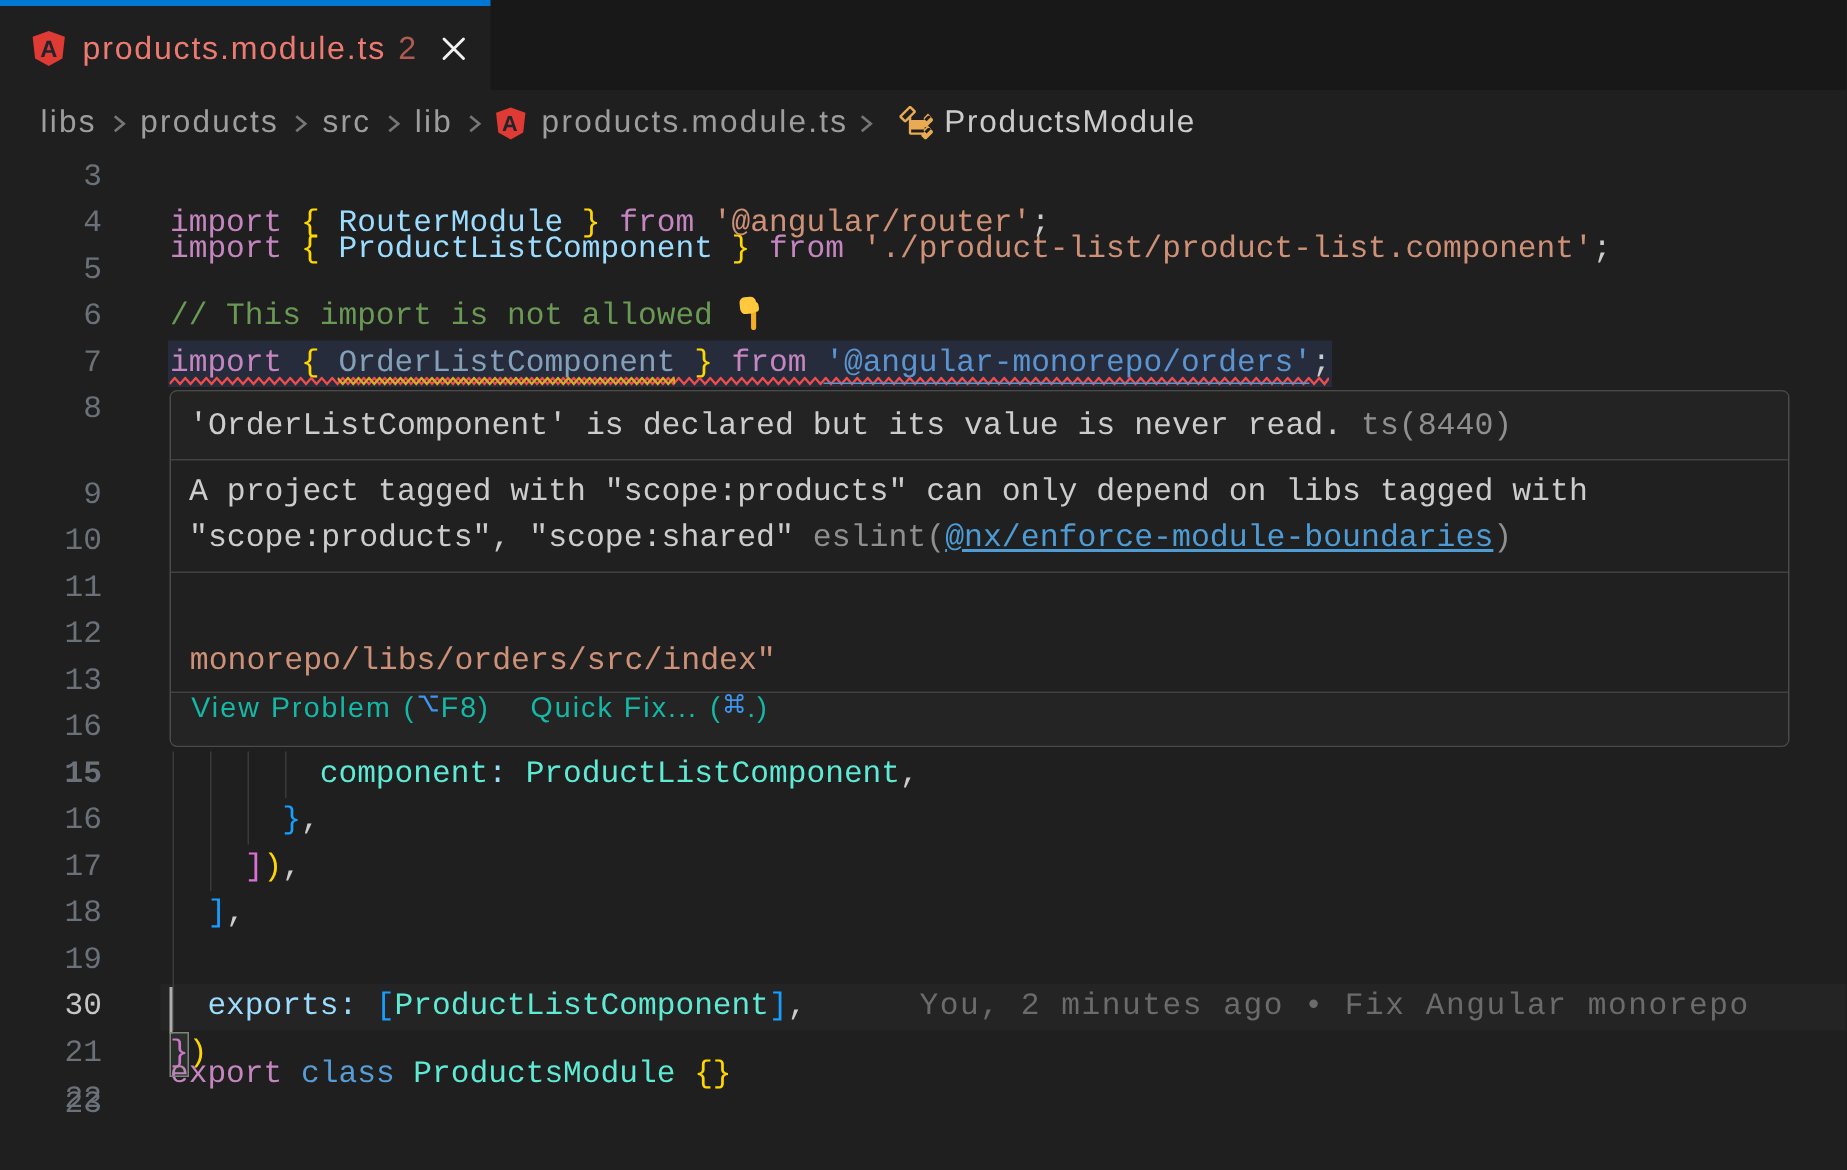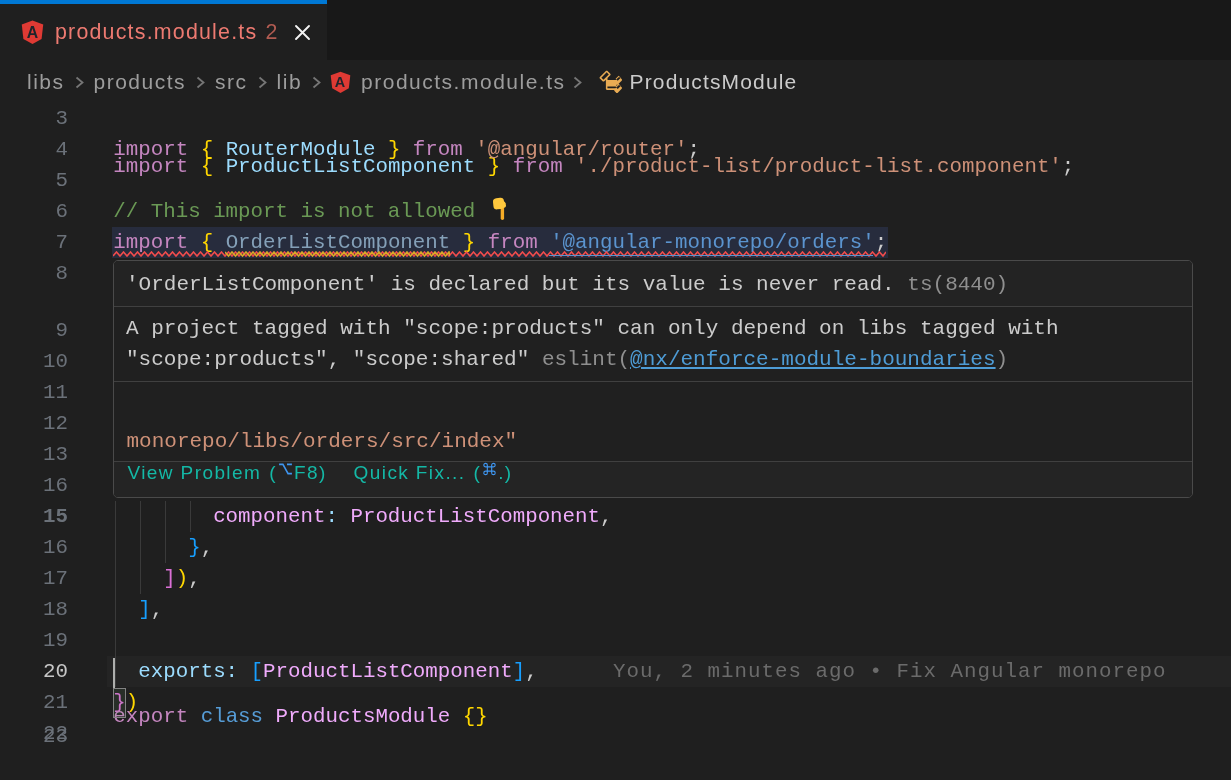--- a/index.html
+++ b/index.html
@@ -1,21 +1,21 @@
 <!DOCTYPE html>
 <html><head>
 <meta charset="utf-8">
 <style>
   html,body{margin:0;padding:0;background:#1f1f1f;}
   #root{position:relative;width:1231px;height:780px;background:#1f1f1f;overflow:hidden;}
   .abs{position:absolute;}
   .mono{position:absolute;left:113.3px;font:20.8px/31px "Liberation Mono",monospace;white-space:pre;color:#cccccc;}
   .num{position:absolute;left:0;width:68px;text-align:right;font:20.8px/31px "Liberation Mono",monospace;color:#6b7179;white-space:pre;}
   .hmono{position:absolute;left:12.5px;font:21px/31px "Liberation Mono",monospace;white-space:pre;color:#cccccc;}
-  .pk{color:#C586C0;} .bl{color:#9CDCFE;} .tl{color:#f0abfc;} .or{color:#CE9178;}
+  .pk{color:#C586C0;} .bl{color:#9CDCFE;} .tl{color:#5eead4;} .or{color:#CE9178;}
   .wh{color:#cccccc;} .gd{color:#FFD700;} .pn{color:#DA70D6;} .bu{color:#179FFF;}
   .cm{color:#6A9955;} .kb{color:#569CD6;} .gy{color:#8f8f8f;}
   .guide{position:absolute;width:1px;background:#3a3a3a;}
 </style>
 </head>
 <body>
 <div id="root">
 
   <div class="abs" style="left:0;top:0;width:1231px;height:60px;background:#181818;"></div>
   <div class="abs" style="left:0;top:0;width:327px;height:60px;background:#1f1f1f;"></div>
@@ -81,21 +81,21 @@
   <div class="num" style="top:346px;">10</div>
   <div class="num" style="top:377px;">11</div>
   <div class="num" style="top:408px;">12</div>
   <div class="num" style="top:439px;">13</div>
   <div class="num" style="top:470px;">16</div>
   <div class="num" style="top:501px;font-weight:bold;">15</div>
   <div class="num" style="top:532px;">16</div>
   <div class="num" style="top:563px;">17</div>
   <div class="num" style="top:594px;">18</div>
   <div class="num" style="top:625px;">19</div>
-  <div class="num" style="top:656px;color:#c6c6c6;">20</div>
+  <div class="num" style="top:656px;color:#c6c6c6;">30</div>
   <div class="num" style="top:687px;">21</div>
   <div class="num" style="top:718px;">22</div>
   <div class="num" style="top:721px;">23</div>
 
   <div class="mono" style="top:103px;margin-top:48px;"><span class="pk">import </span><span class="gd">{ </span><span class="bl">ProductListComponent </span><span class="gd">} </span><span class="pk">from </span><span class="or">'./product-list/product-list.component'</span><span class="wh">;</span></div>
   <div class="mono" style="top:134px;"><span class="pk">import </span><span class="gd">{ </span><span class="bl">RouterModule </span><span class="gd">} </span><span class="pk">from </span><span class="or">'@angular/router'</span><span class="wh">;</span></div>
   <div class="mono" style="top:196px;"><span class="cm">// This import is not allowed</span></div>
   <div class="mono" style="top:227px;"><span class="pk">import </span><span class="gd">{ </span><span style="color:#84a0b8;">OrderListComponent </span><span class="gd">} </span><span class="pk">from </span><span style="color:#5b94cf;">'@angular-monorepo/orders'</span><span class="wh">;</span></div>
   <div class="mono" style="top:501px;"><span class="tl">        component</span><span class="bl">:</span><span class="tl"> ProductListComponent</span><span class="wh">,</span></div>
   <div class="mono" style="top:532px;"><span class="bu">      }</span><span class="wh">,</span></div>

